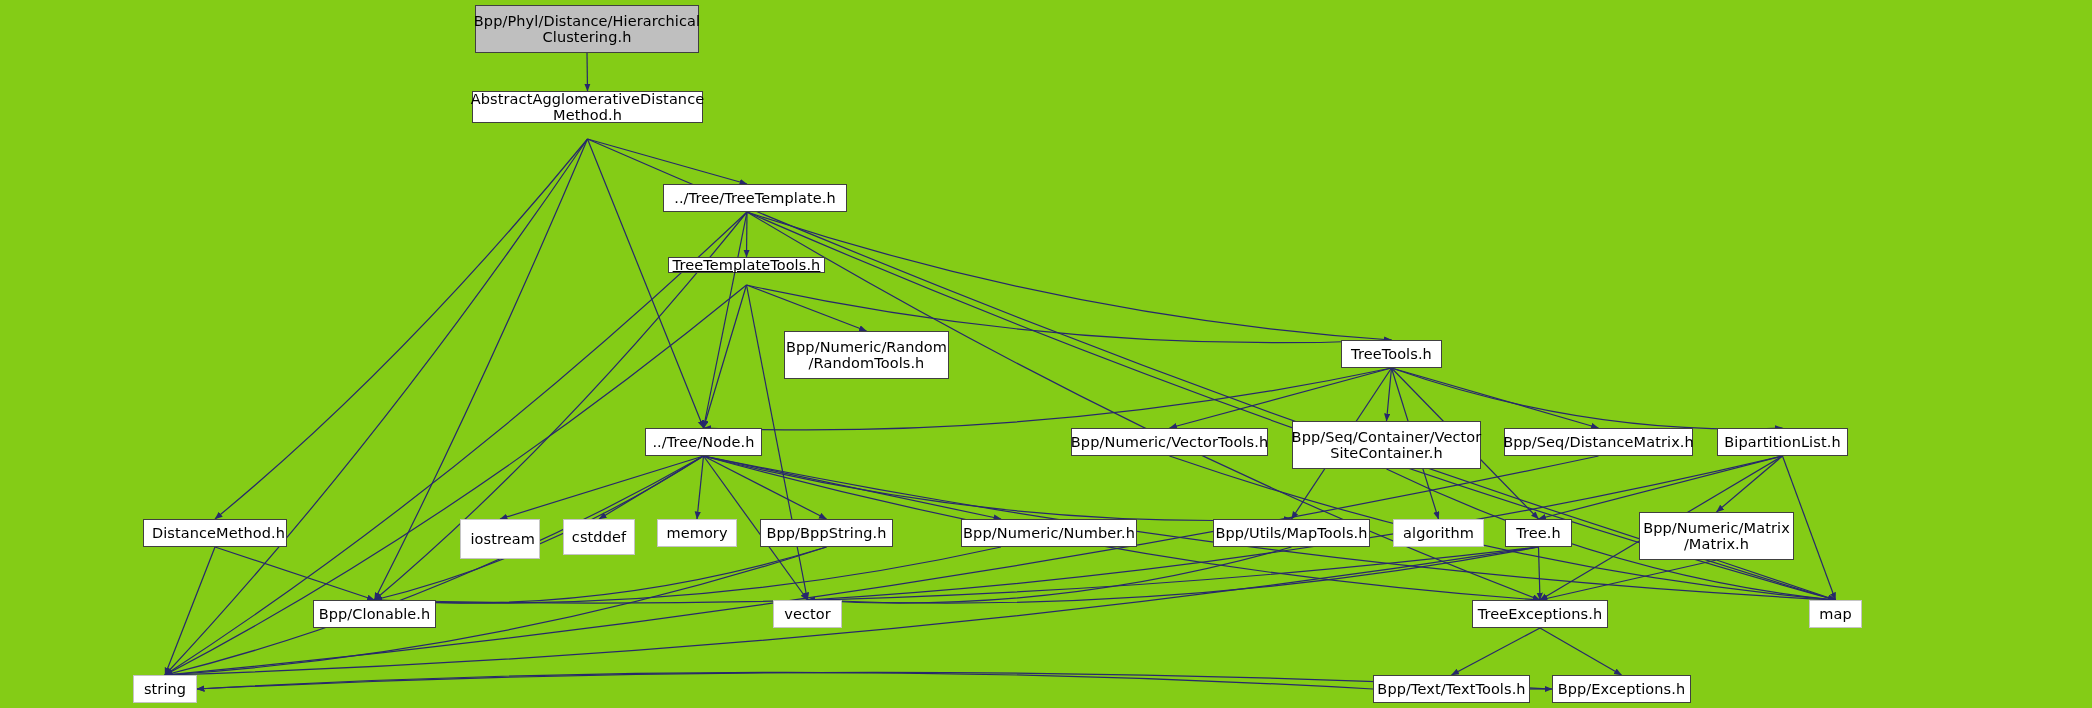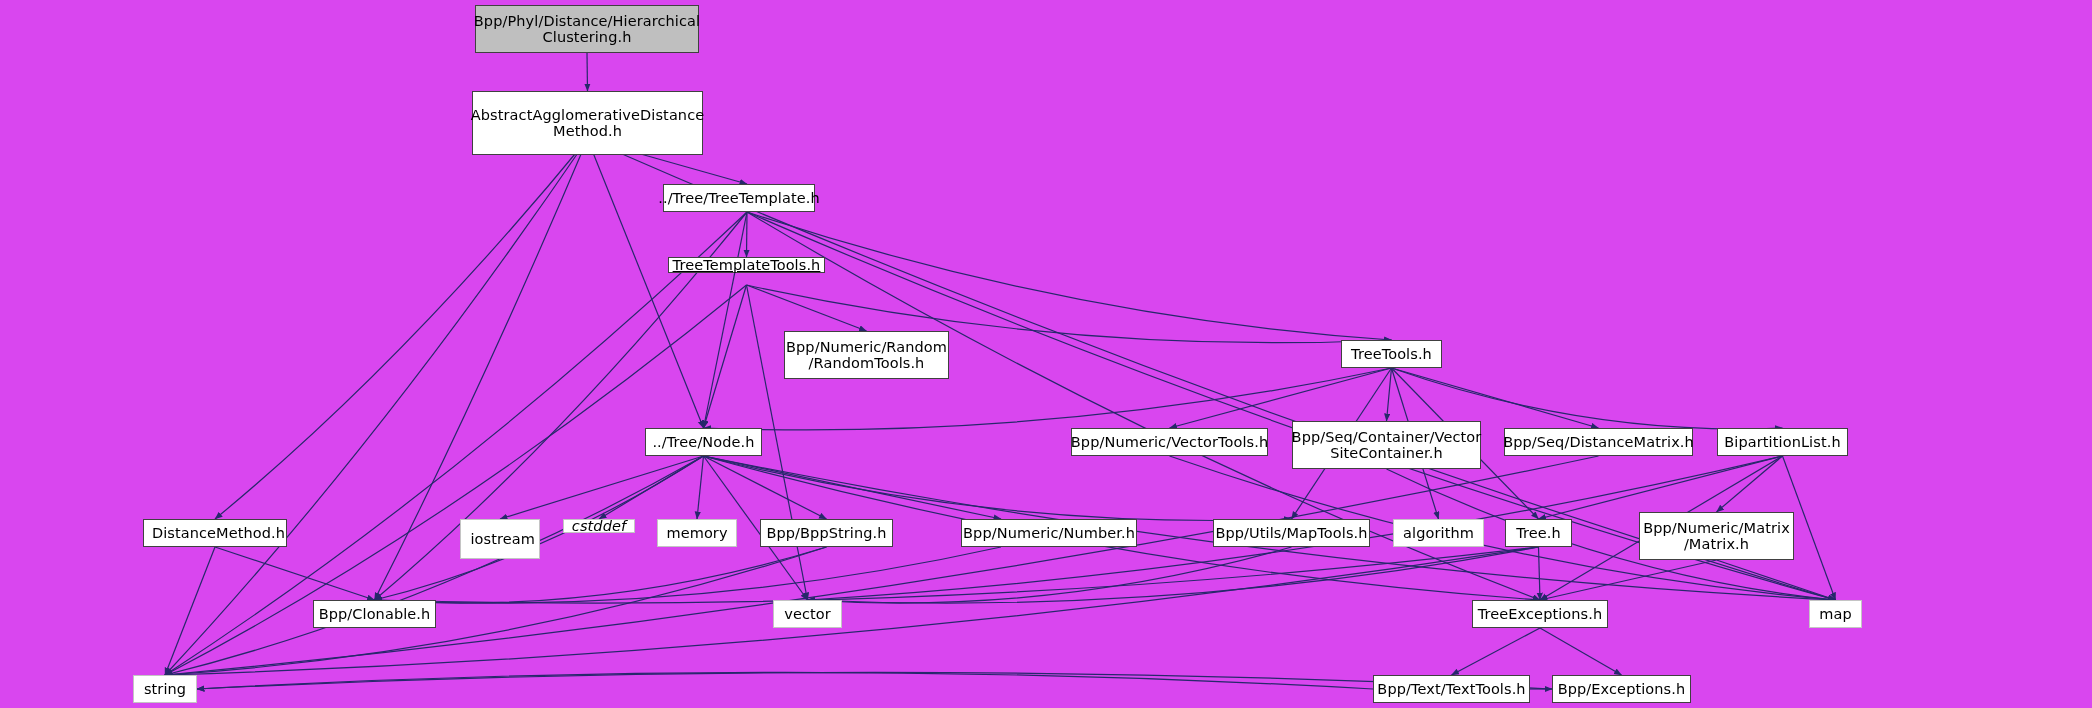--- a/index.html
+++ b/index.html
@@ -1,17 +1,17 @@
 <!DOCTYPE html>
 <html><head>
 <meta charset="utf-8">
 <style>
   html,body{margin:0;padding:0;background:#ffffff;}
   body{font-family:"DejaVu Sans","Liberation Sans",sans-serif;}
-  #graph{position:relative;width:2092px;height:708px;background:#d946ef;overflow:hidden;}
+  #graph{position:relative;width:2092px;height:708px;background:#84cc16;overflow:hidden;}
   #edges{position:absolute;left:0;top:0;width:2092px;height:708px;}
   .node{position:absolute;box-sizing:border-box;display:flex;align-items:center;
         justify-content:center;text-align:center;background:#ffffff;
         border:1px solid #404040;color:#000000;line-height:1.12;
         font-size:14.5px;letter-spacing:0.1px;padding:1px 4px;}
   .node.root{background:#bfbfbf;border:1px solid #404040;}
   .node.sys{border:1px solid #c4c4c4;}
   .node .lbl{display:block;white-space:pre-line;}
 </style>
 </head>
@@ -85,25 +85,25 @@
       <path d="M1373,689 Q785,655.75 197,689" stroke="#27286b" stroke-width="1.2" fill="none" marker-end="url(#ah)"></path>
       <path d="M1552,689 Q874.5,655.75 197,689" stroke="#27286b" stroke-width="1.2" fill="none" marker-end="url(#ah)"></path>
       <path d="M1386.5,469 Q1611,577.25 1835.5,600" stroke="#27286b" stroke-width="1.2" fill="none" marker-end="url(#ah)"></path>
       <path d="M1598.5,456 Q881.75,608.25 165,675" stroke="#27286b" stroke-width="1.2" fill="none" marker-end="url(#ah)"></path>
       <path d="M1169.5,456 Q1502.5,570.75 1835.5,600" stroke="#27286b" stroke-width="1.2" fill="none" marker-end="url(#ah)"></path>
     </svg>
 <div class="node root" style="left: 475px; top: 5px; width: 224px; height: 48px;">
       <span class="lbl">Bpp/Phyl/Distance/Hierarchical
 Clustering.h</span>
     </div>
-    <div class="node" style="left: 472px; top: 91px; width: 231px; height: 64px; justify-content: center;">
+    <div class="node" style="left: 472px; top: 91px; width: 231px; height: 32px; justify-content: center;">
       <span class="lbl">AbstractAgglomerativeDistance
 Method.h</span>
     </div>
-    <div class="node" style="left: 663px; top: 184px; width: 152px; height: 28px;">
+    <div class="node" style="left: 663px; top: 184px; width: 184px; height: 28px;">
       <span class="lbl">../Tree/TreeTemplate.h</span>
     </div>
     <div class="node" style="left: 668px; top: 257px; width: 157px; height: 16px; text-decoration: underline;">
       <span class="lbl">TreeTemplateTools.h</span>
     </div>
     <div class="node" style="left: 784px; top: 331px; width: 165px; height: 48px;">
       <span class="lbl">Bpp/Numeric/Random
 /RandomTools.h</span>
     </div>
     <div class="node" style="left: 1341px; top: 340px; width: 101px; height: 28px;">
@@ -124,21 +124,21 @@
     </div>
     <div class="node" style="left: 1717px; top: 428px; width: 131px; height: 28px;">
       <span class="lbl">BipartitionList.h</span>
     </div>
     <div class="node" style="left: 143px; top: 519px; width: 144px; height: 28px; padding-left: 11px;">
       <span class="lbl">DistanceMethod.h</span>
     </div>
     <div class="node sys" style="left: 460px; top: 519px; width: 80px; height: 40px; justify-content: flex-end;">
       <span class="lbl">iostream</span>
     </div>
-    <div class="node sys" style="left: 563px; top: 519px; width: 72px; height: 14px; font-style: italic;">
+    <div class="node sys" style="left: 563px; top: 519px; width: 72px; height: 36px;">
       <span class="lbl">cstddef</span>
     </div>
     <div class="node sys" style="left: 657px; top: 519px; width: 80px; height: 28px;">
       <span class="lbl">memory</span>
     </div>
     <div class="node" style="left: 760px; top: 519px; width: 133px; height: 28px;">
       <span class="lbl">Bpp/BppString.h</span>
     </div>
     <div class="node" style="left: 913px; top: 519px; width: 176px; height: 28px; margin-left: 48px;">
       <span class="lbl">Bpp/Numeric/Number.h</span>

